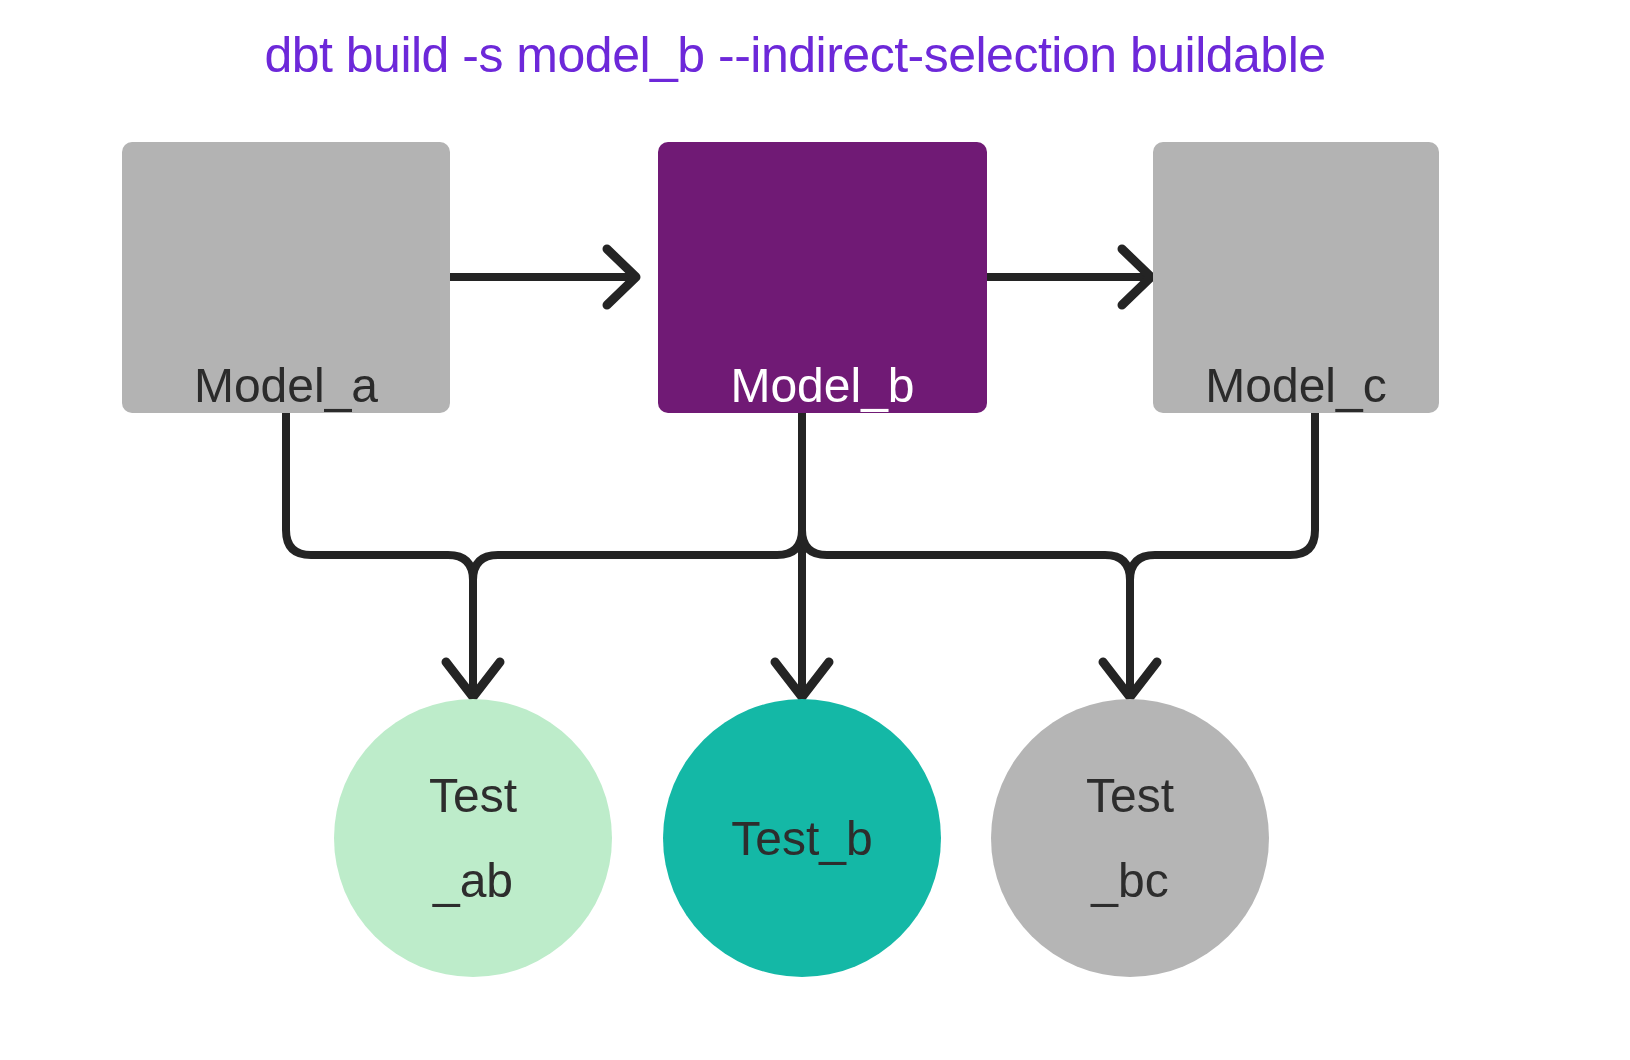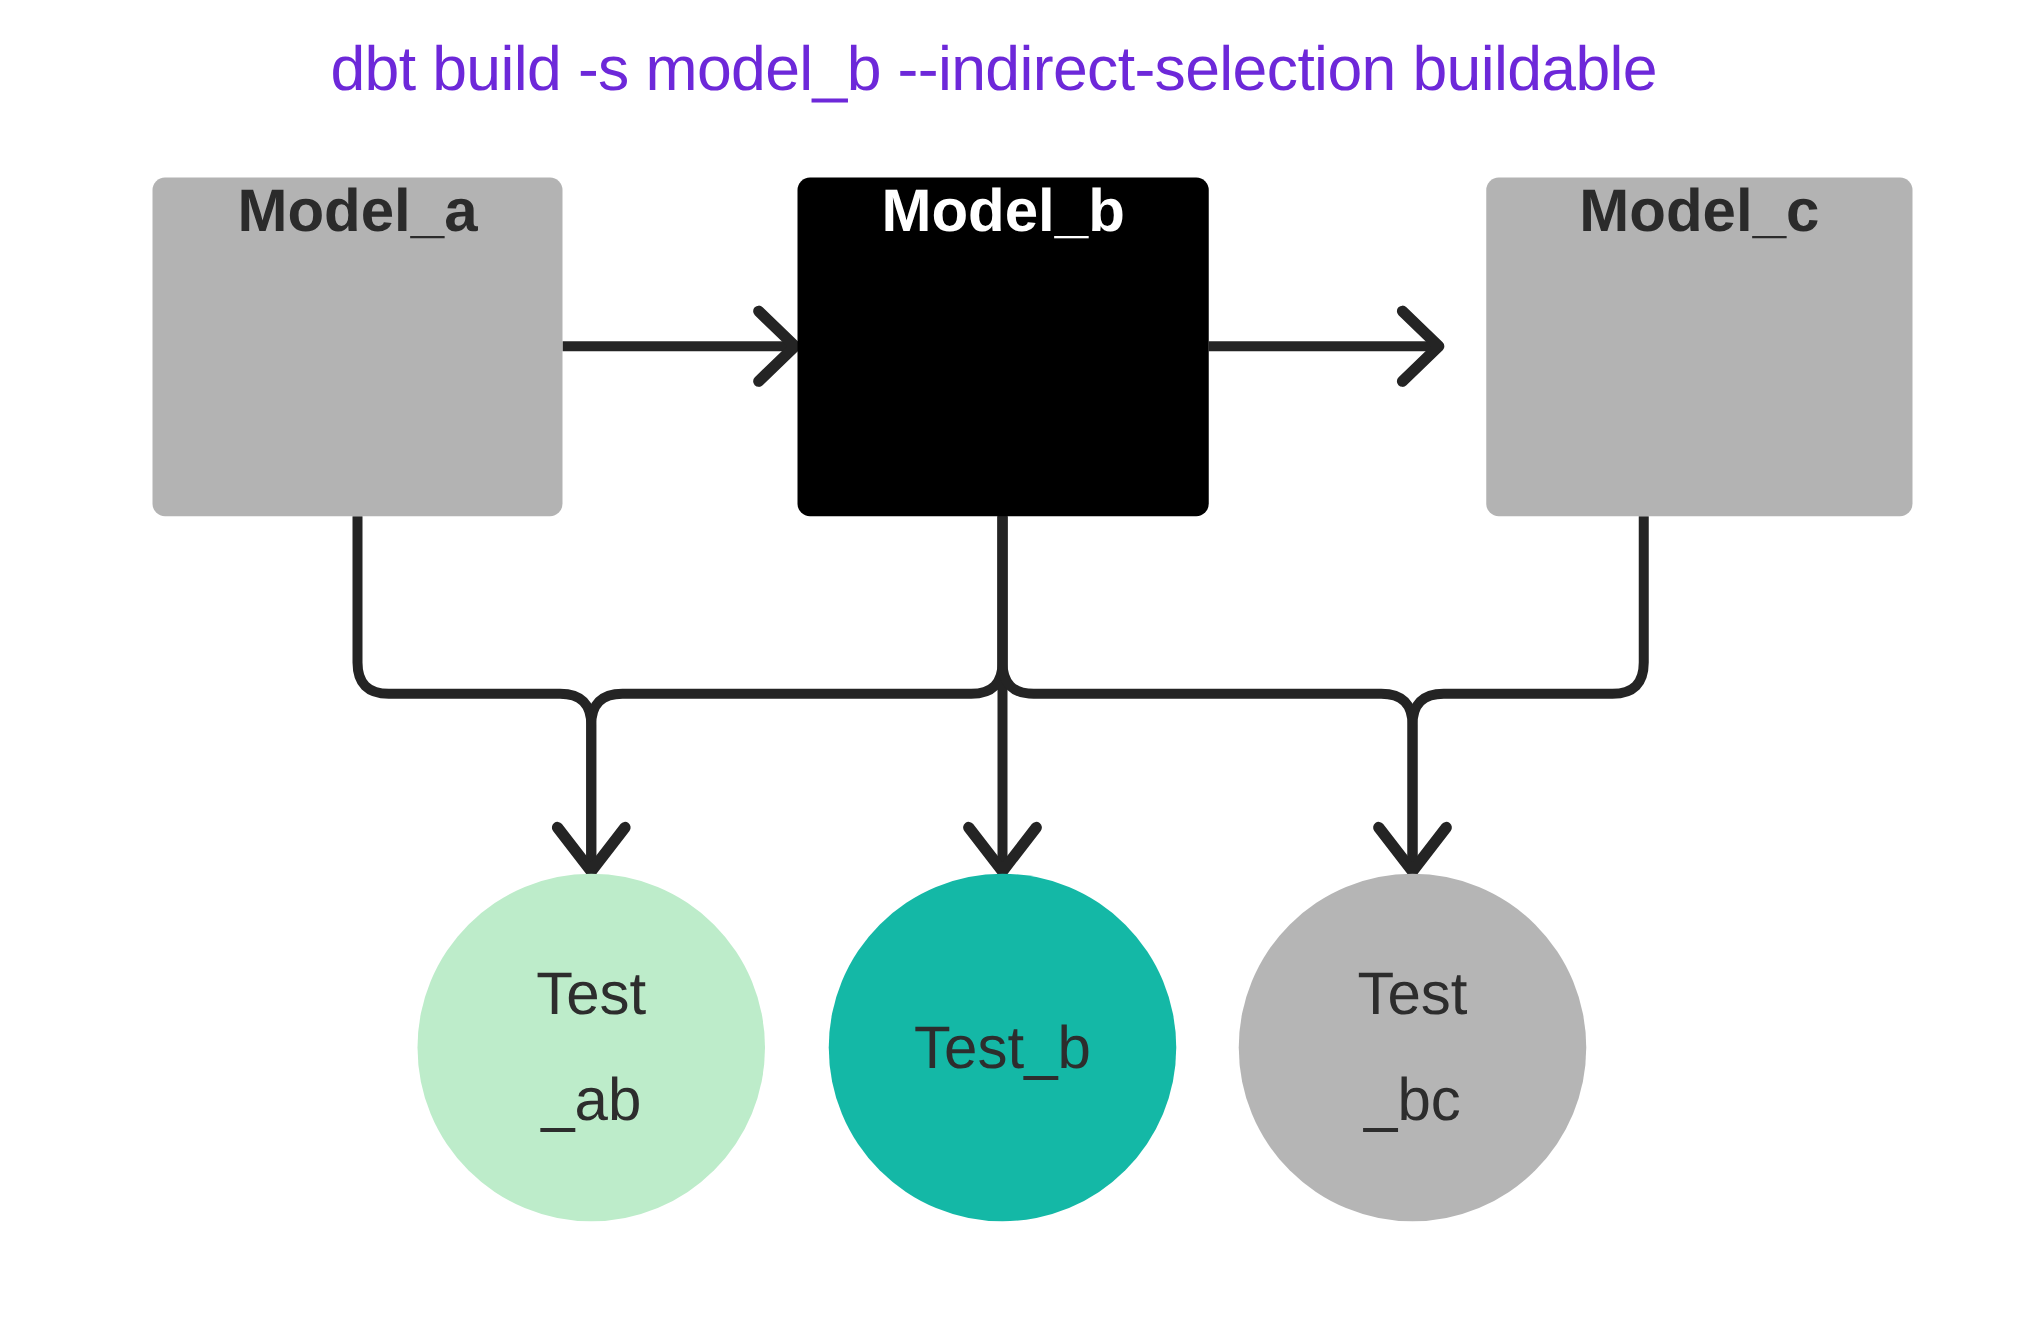--- a/index.html
+++ b/index.html
@@ -30,29 +30,28 @@
     position: absolute;
     top: 0;
     left: 0;
   }
   .model-node {
     position: absolute;
     top: 142px;
     height: 271px;
     border-radius: 10px;
     display: flex;
-    align-items: flex-start;
+    align-items: flex-end;
     justify-content: center;
     font-size: 48px;
     color: #2B2B2B;
-    font-weight: bold;
   }
   .model-a { left: 122px; width: 328px; background: #B3B3B3; }
-  .model-b { left: 638px; width: 329px; background: #000000; color: #FFFFFF; }
-  .model-c { left: 1153px; width: 341px; background: #B3B3B3; margin-left: 36px; }
+  .model-b { left: 658px; width: 329px; background: #701a75; color: #FFFFFF; }
+  .model-c { left: 1153px; width: 286px; background: #B3B3B3; }
   .test-node {
     position: absolute;
     top: 699px;
     width: 278px;
     height: 278px;
     border-radius: 50%;
     display: flex;
     flex-direction: column;
     align-items: center;
     justify-content: center;

